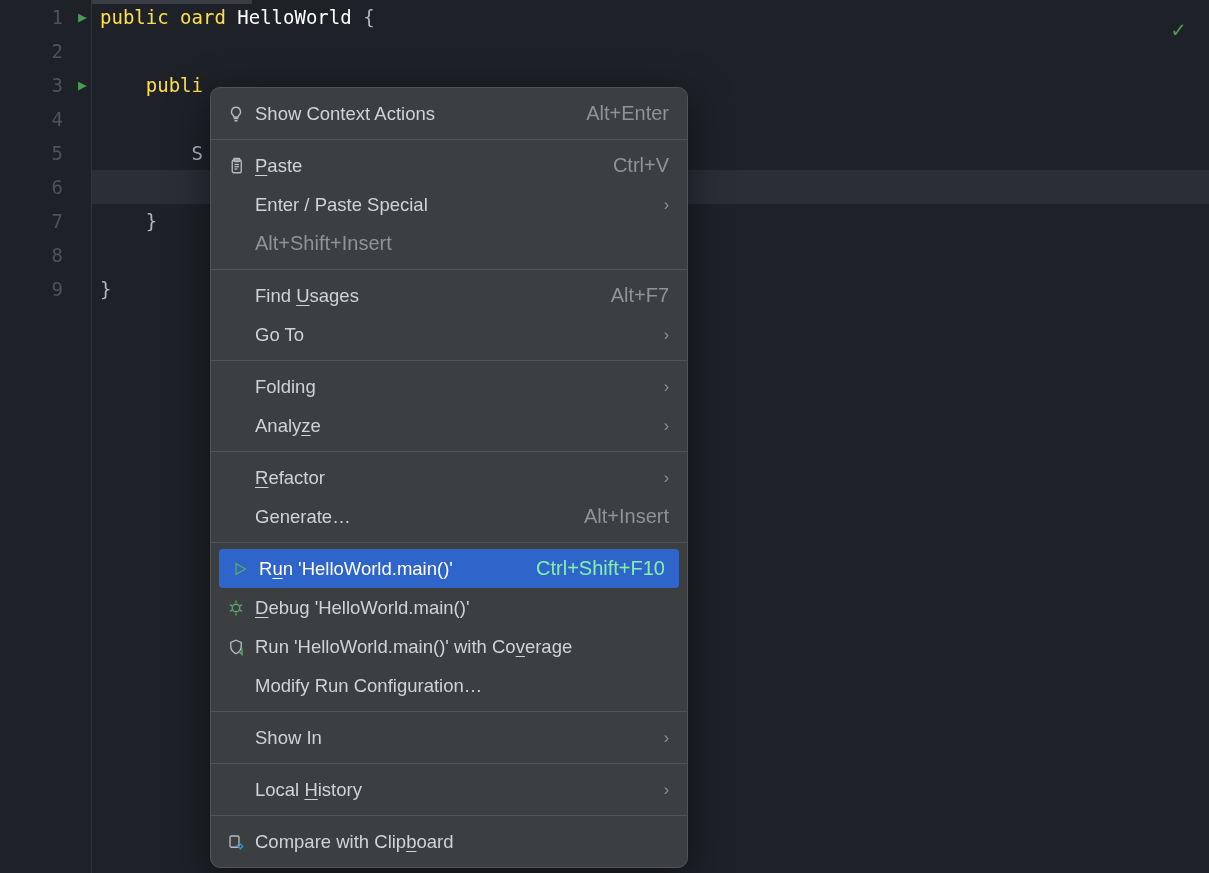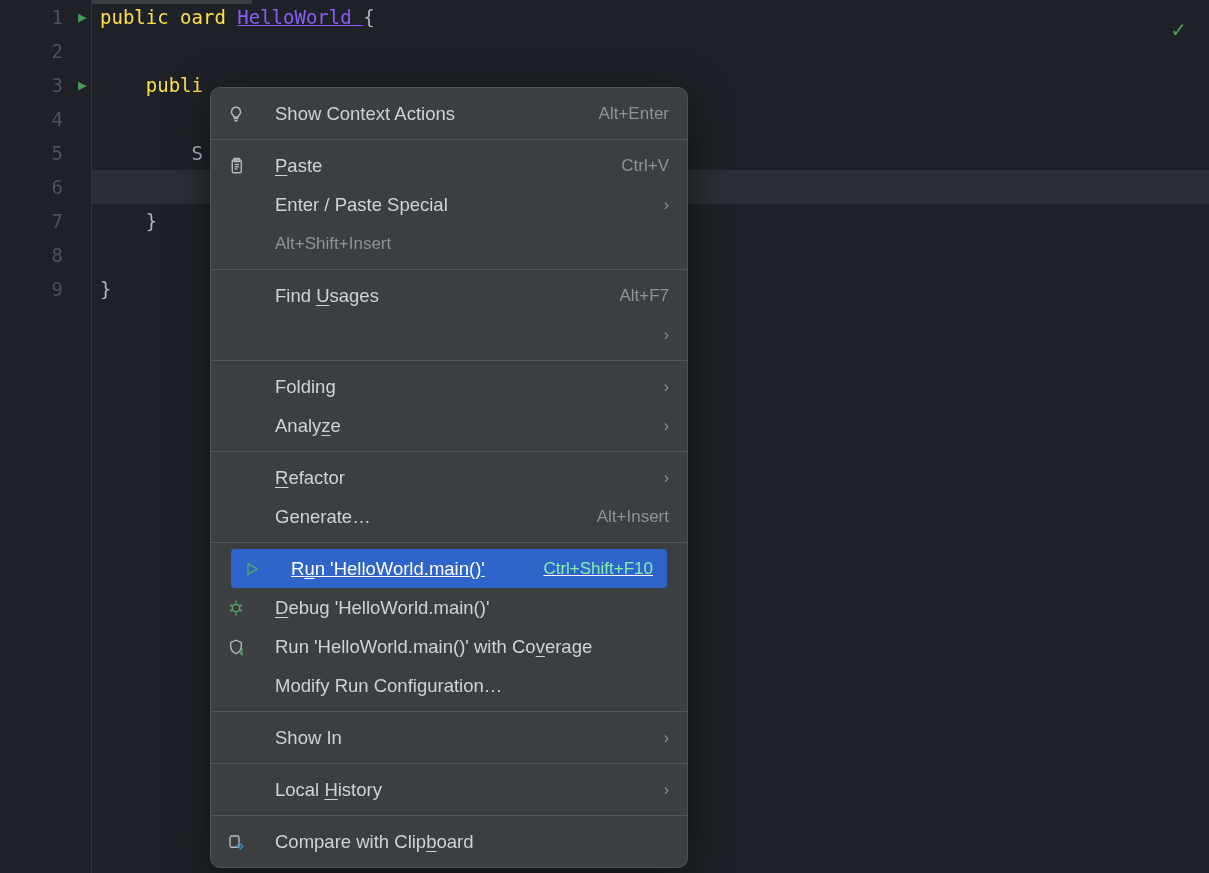--- a/index.html
+++ b/index.html
@@ -46,21 +46,21 @@
       position: absolute;
       right: 4px;
     }
     .code {
       padding-left: 8px;
       flex: 1;
       position: relative;
     }
     .code-line { height: 34px; white-space: pre; }
     .kw { color: #fde047; }
-    .cls { color: #8b5cf6; text-decoration: underline; }
+    .cls { color: #ffffff; }
     .plain { color: #b0b7c3; }
     .current-line-bg {
       position: absolute;
       left: 0; right: 0;
       top: 170px;
       height: 34px;
       background: #2b2e35;
       z-index: -1;
     }
     .status-check {
@@ -84,41 +84,40 @@
       color: #cfd3d8;
       font-size: 18.5px;
       font-family: "Segoe UI", -apple-system, sans-serif;
     }
     .ctx-item {
       display: flex;
       align-items: center;
       height: 39px;
       padding: 0 18px 0 14px;
       cursor: default;
-      gap: 28px;
+      gap: 8px;
     }
     .ctx-item.highlight {
       background: #2f65ca;
       color: #ffffff;
       border-radius: 4px;
-      margin: 0 20px;
+      margin: 0 8px;
       padding: 0 14px 0 10px;
-      text-decoration: underline;
     }
     .ctx-icon {
       width: 22px;
       display: flex;
       align-items: center;
       justify-content: center;
       flex-shrink: 0;
       color: #b4bbc3;
     }
     .ctx-item.highlight .ctx-icon { color: #d9f5df; }
     .ctx-label { flex: 1; white-space: nowrap; }
-    .ctx-short { color: #8d9399; font-size: 17px; white-space: nowrap; }
+    .ctx-short { color: #8d9399; font-size: 20px; white-space: nowrap; }
     .ctx-item.highlight .ctx-short { color: #86efac; }
     .ctx-chev { color: #8d9399; font-size: 16px; margin-left: auto; }
     .ctx-sep {
       height: 1px;
       background: #515355;
       margin: 6px 0;
     }
     .u { text-decoration: underline; text-underline-offset: 3px; }
     .left-edge-letter {
       position: absolute;
@@ -223,20 +222,21 @@
       <span class="ctx-short">Alt+Shift+Insert</span>
     </div>
     <div class="ctx-sep"></div>
     <div class="ctx-item">
       <span class="ctx-icon"></span>
       <span class="ctx-label">Find <span class="u">U</span>sages</span>
       <span class="ctx-short">Alt+F7</span>
     </div>
     <div class="ctx-item">
       <span class="ctx-icon"></span>
+      <span class="ctx-label">Go To</span>
       <span class="ctx-chev">›</span>
     </div>
     <div class="ctx-sep"></div>
     <div class="ctx-item">
       <span class="ctx-icon"></span>
       <span class="ctx-label">Folding</span>
       <span class="ctx-chev">›</span>
     </div>
     <div class="ctx-item">
       <span class="ctx-icon"></span>

